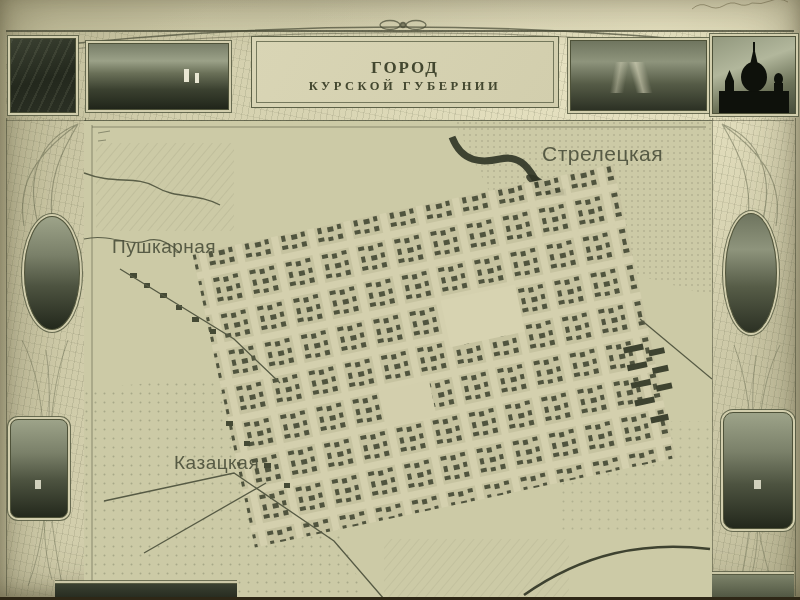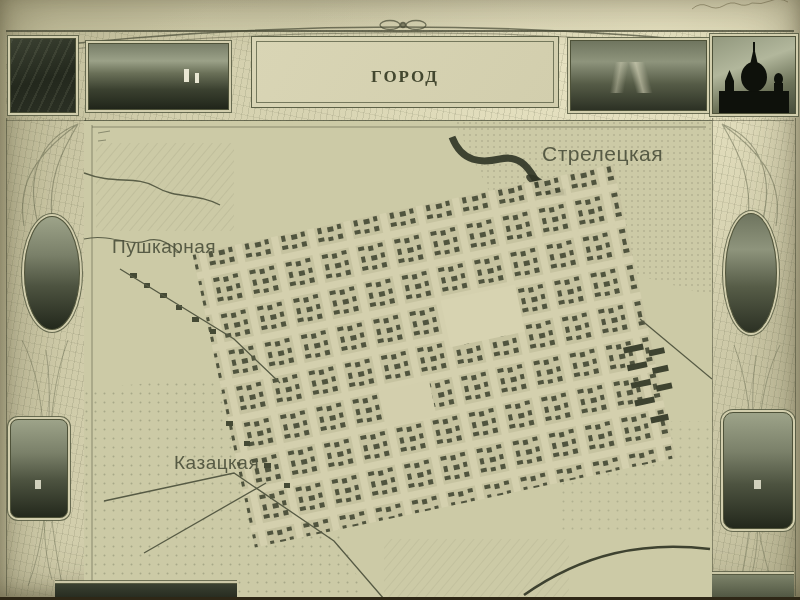--- a/index.html
+++ b/index.html
@@ -116,20 +116,21 @@
     <div class="speck" style="left:68%;top:38%;width:5px;height:13px"></div>
     <div class="speck" style="left:76%;top:44%;width:4px;height:10px"></div>
   </div>
 
   <div class="cartouche">
     <div class="inner"></div>
     <div class="title-lines">
       <div class="t-row1">
         <span class="t-prefix">ГОРОД</span>
       </div>
+      <div class="t-sub">КУРСКОЙ ГУБЕРНИИ</div>
     </div>
   </div>
 
   <div class="photo ph-pan-r" style="left:570px;top:40px;width:135px;height:69px">
     <div class="road-glint"></div>
   </div>
 
   <div class="photo ph-sky" style="left:712px;top:36px;width:82px;height:76px">
     <svg width="82" height="76">
       <g fill="#0e110b">

